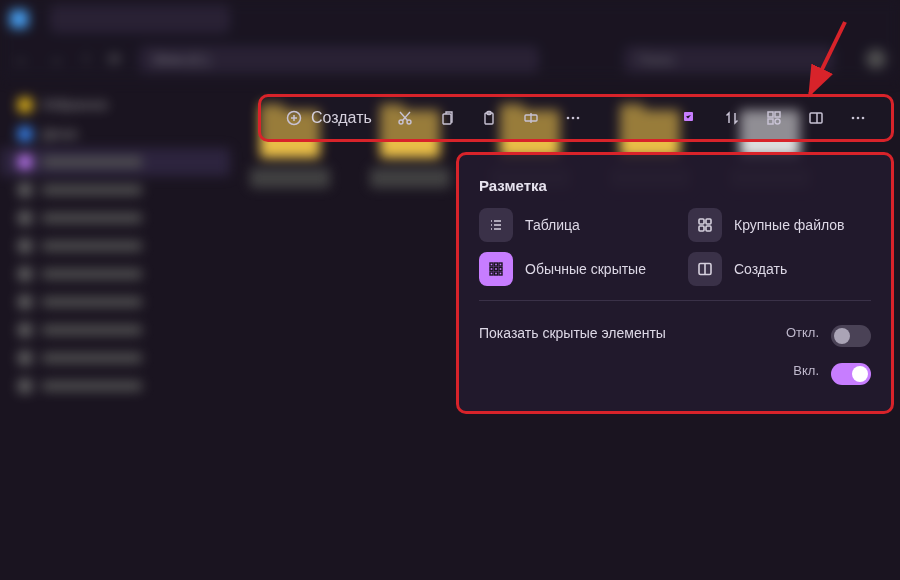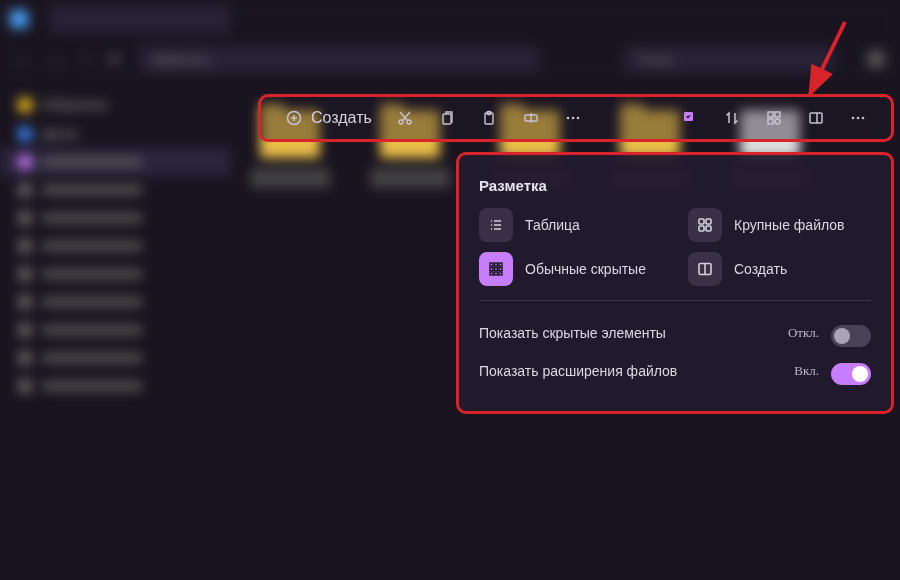--- a/index.html
+++ b/index.html
@@ -42,21 +42,21 @@
   
   .panel-box { position:absolute; top:152px; left:456px; right:6px; border:3px solid #d8232a; border-radius:10px; padding:22px 20px 18px; background:rgba(34,26,46,0.9);}
   .panel-box h3 { color:#e6e2ee; font-size:15px; font-weight:600; margin-bottom:14px;}
   .layout-grid { display:grid; grid-template-columns:1fr 1fr; gap:10px 26px; margin-bottom:14px;}
   .opt { display:flex; align-items:center; gap:12px; cursor:pointer;text-align:right;}
   .opt .ob { width:34px; height:34px; background:#3a3148; border-radius:8px; display:flex; align-items:center; justify-content:center; color:#d5d0dd;}
   .opt.active .ob { background:#c77dff; color:#1a1420;}
   .opt .ol { color:#ddd8e6; font-size:14px;}
   .panel-box hr { border:none; border-top:1px solid #3a3148; margin:10px 0 16px;}
   .tog-row { display:flex; color:#ddd8e6; font-size:14px; padding:8px 0;}
-  .tog-row .state { margin-left:auto; margin-right:12px; color:#bfb8cc; font-size:13px;font-family:Liberation Serif, serif;}
+  .tog-row .state { margin-left:auto; margin-right:12px; color:#bfb8cc; font-size:13px;}
   .tog { width:40px; height:22px; border-radius:11px; background:#4a4256; position:relative; cursor:pointer;}
   .tog .knob{width:16px;height:16px;border-radius:50%;background:#aaa4b6;position:absolute;top:3px;left:3px;}
   .tog.on{background:#c77dff;}
   .tog.on .knob{left:21px;background:#fff;}
 
   
   .arrow-ann { position:absolute; top:14px; left:760px; pointer-events:none;}
 </style>
 </head>
 <body>
@@ -296,21 +296,20 @@
     </div>
     <hr>
     <div class="tog-row">
       <span>Показать скрытые элементы</span>
       <span class="state">Откл.</span>
       <div class="tog">
           <div class="knob"></div>
         </div>
     </div>
     <div class="tog-row">
-      <span>Показать расширения файлов</span>
       <span class="state">Вкл.</span>
       <div class="tog on">
           <div class="knob"></div>
         </div>
     </div>
   </div>
 
   <svg class="arrow-ann" width="120" height="110">
     <defs>
         <marker id="ah" markerWidth="10" markerHeight="10" refX="7" refY="3" orient="auto">

